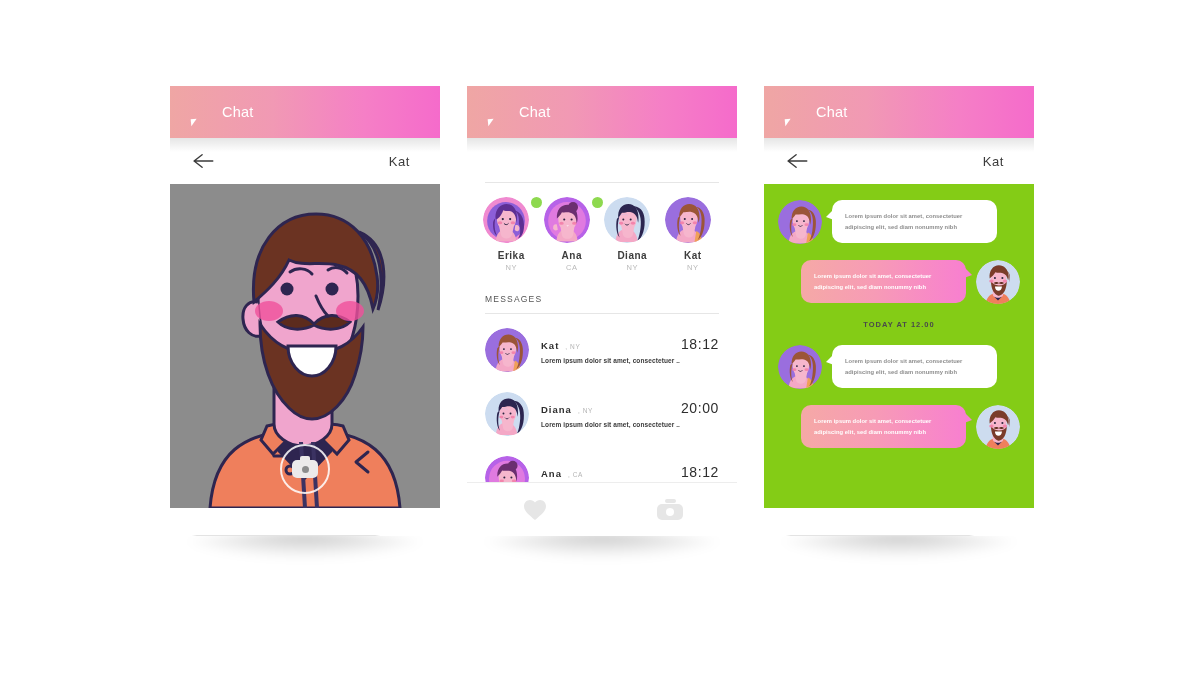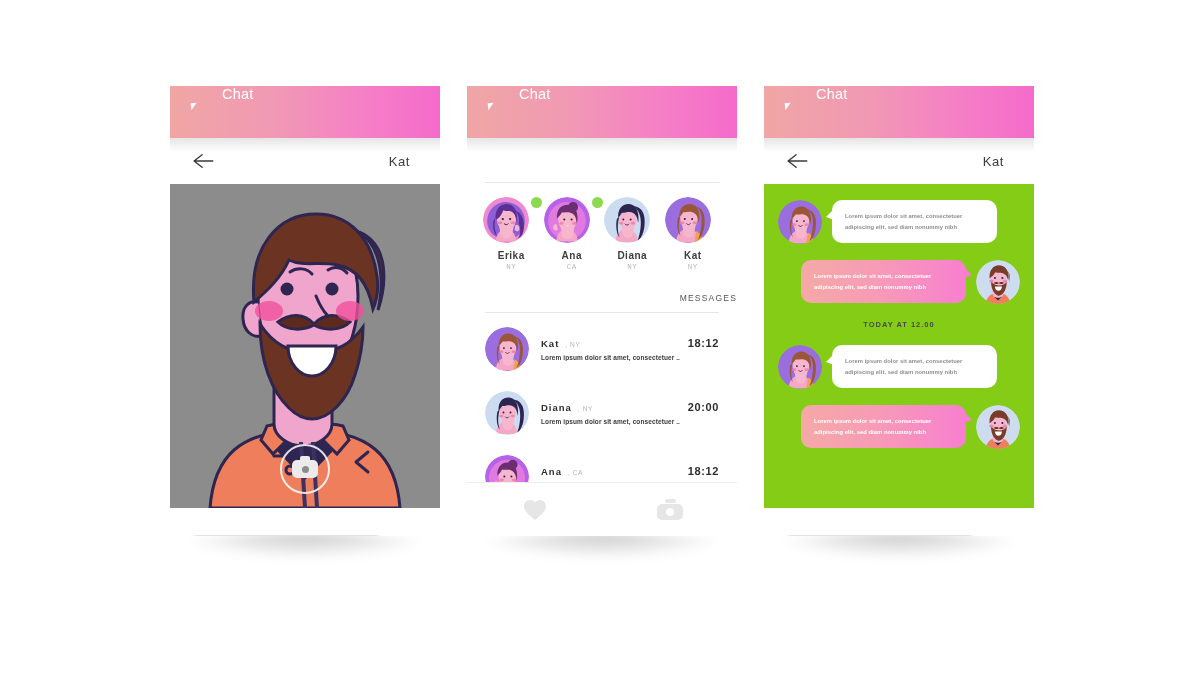--- a/index.html
+++ b/index.html
@@ -35,21 +35,21 @@
   }
   #phone1 { left: 170px; top: 86px; }
   #phone2 { left: 467px; top: 86px; }
   #phone3 { left: 764px; top: 86px; }
 
   
   .app-header {
     position: relative;
     height: 52px;
     background: linear-gradient(90deg, #efa6a4 0%, #f199b4 38%, #f57fc6 72%, #f56bcb 100%);
-    display: flex; align-items: flex-start;
+    display: flex; align-items: center;
     padding-left: 18px;
     z-index: 3;
   }
   .header-bubble-icon {
     width: 22px; height: 20px;
     position: relative;
     margin-right: 12px;
   }
   .header-bubble-icon .b {
     width: 22px; height: 19px;
@@ -171,41 +171,40 @@
   }
   .online-dot {
     position: absolute; right: -3px; top: 0;
     width: 11px; height: 11px; border-radius: 50%;
     background: #8ed94f;
   }
   .contact-name {
     margin-top: 7px; font-size: 10px; color: #3d3d3d;
     letter-spacing: .5px; font-weight: bold;
   }
-  .contact-loc { margin-top: 2px; font-size: 7.5px; color: #b9b9b9; letter-spacing: .5px; font-family: Liberation Mono, monospace; }
+  .contact-loc { margin-top: 2px; font-size: 7.5px; color: #b9b9b9; letter-spacing: .5px; }
 
   .section-label {
     margin: 16px 0 0 18px;
     font-size: 8.5px; color: #545454;
     letter-spacing: 1.2px;
-    text-align: right;
   }
   .section-rule { height: 1px; background: #e6e6e6; margin: 9px 18px 0 18px; }
 
   .msg-list { padding: 4px 0 0 0; }
   .msg-row {
     display: flex; align-items: center;
     padding: 10px 18px; gap: 12px;
   }
   .msg-avatar { width: 44px; height: 44px; border-radius: 50%; overflow: hidden; flex: 0 0 44px; }
   .msg-body { flex: 1; min-width: 0; }
   .msg-topline { display: flex; align-items: baseline; }
   .msg-name { font-size: 9.5px; color: #2e2e2e; font-weight: bold; letter-spacing: 1px; }
   .msg-loc { font-size: 6.5px; color: #b4b4b4; letter-spacing: .6px; margin-left: 6px; }
-  .msg-time { font-size: 11px; color: #2e2e2e; font-weight: bold; letter-spacing: .6px; margin-left: auto; }
+  .msg-time { font-size: 14px; color: #2e2e2e; font-weight: normal; letter-spacing: .6px; margin-left: auto; }
   .msg-preview {
     margin-top: 5px;
     font-size: 6.5px; color: #3a3a3a;
     font-weight: bold; letter-spacing: .1px;
     white-space: nowrap; overflow: hidden; text-overflow: clip;
   }
 
   .tabbar {
     position: absolute; left: 0; right: 0; bottom: 0;
     height: 54px; background: #fff;

